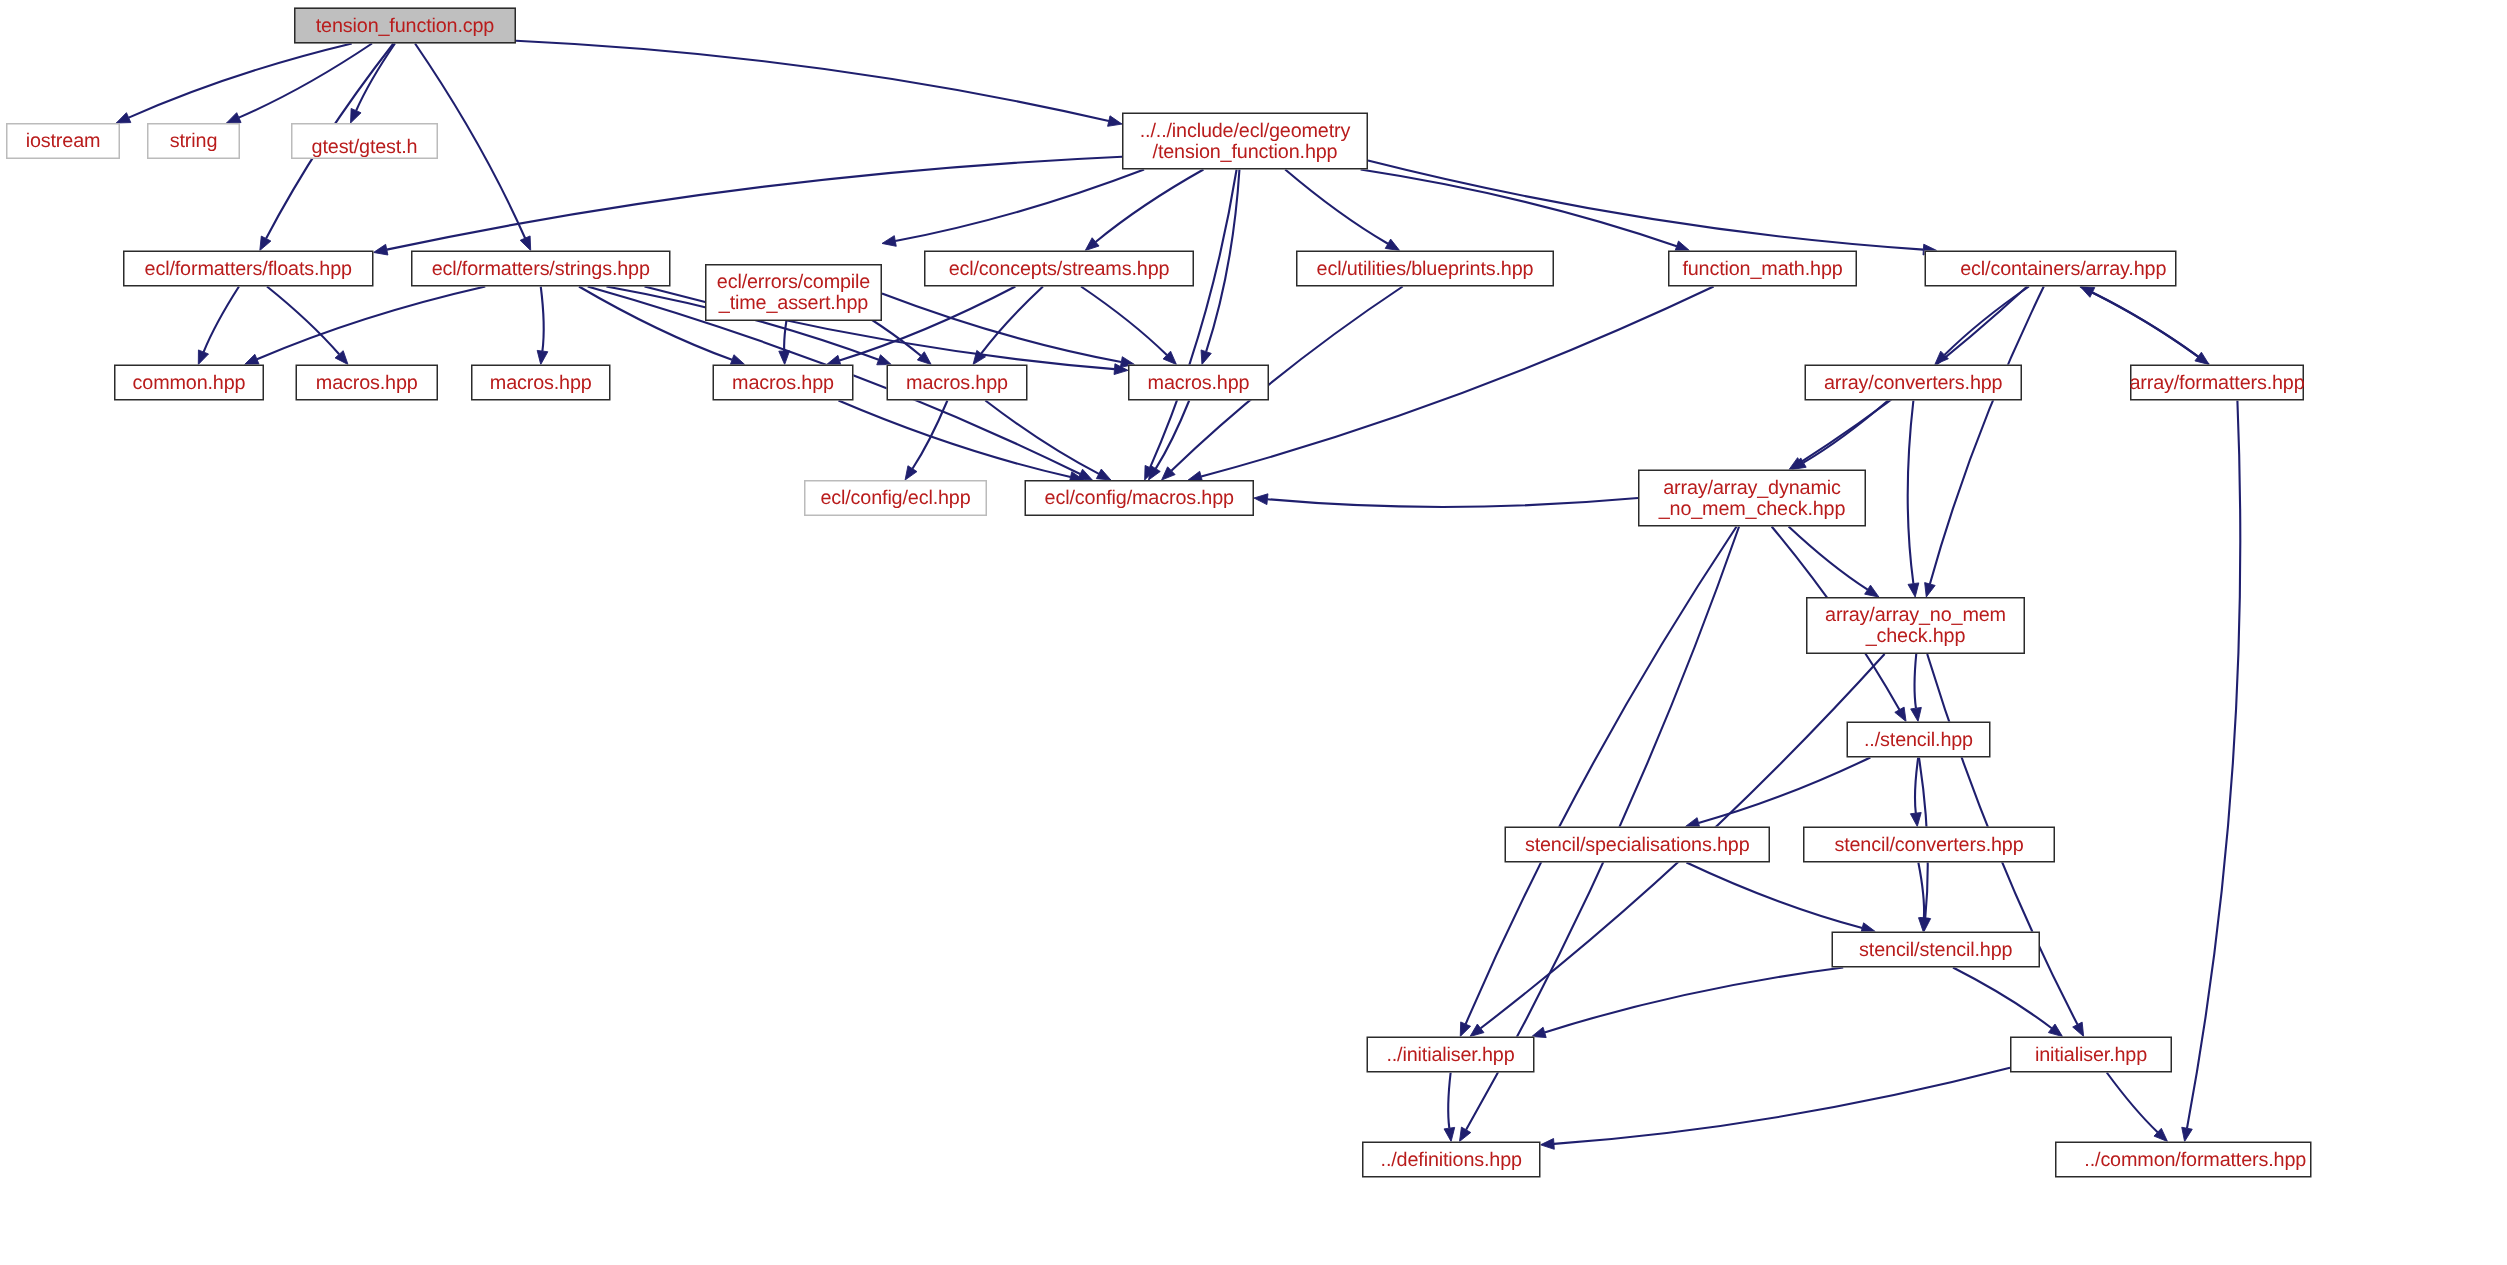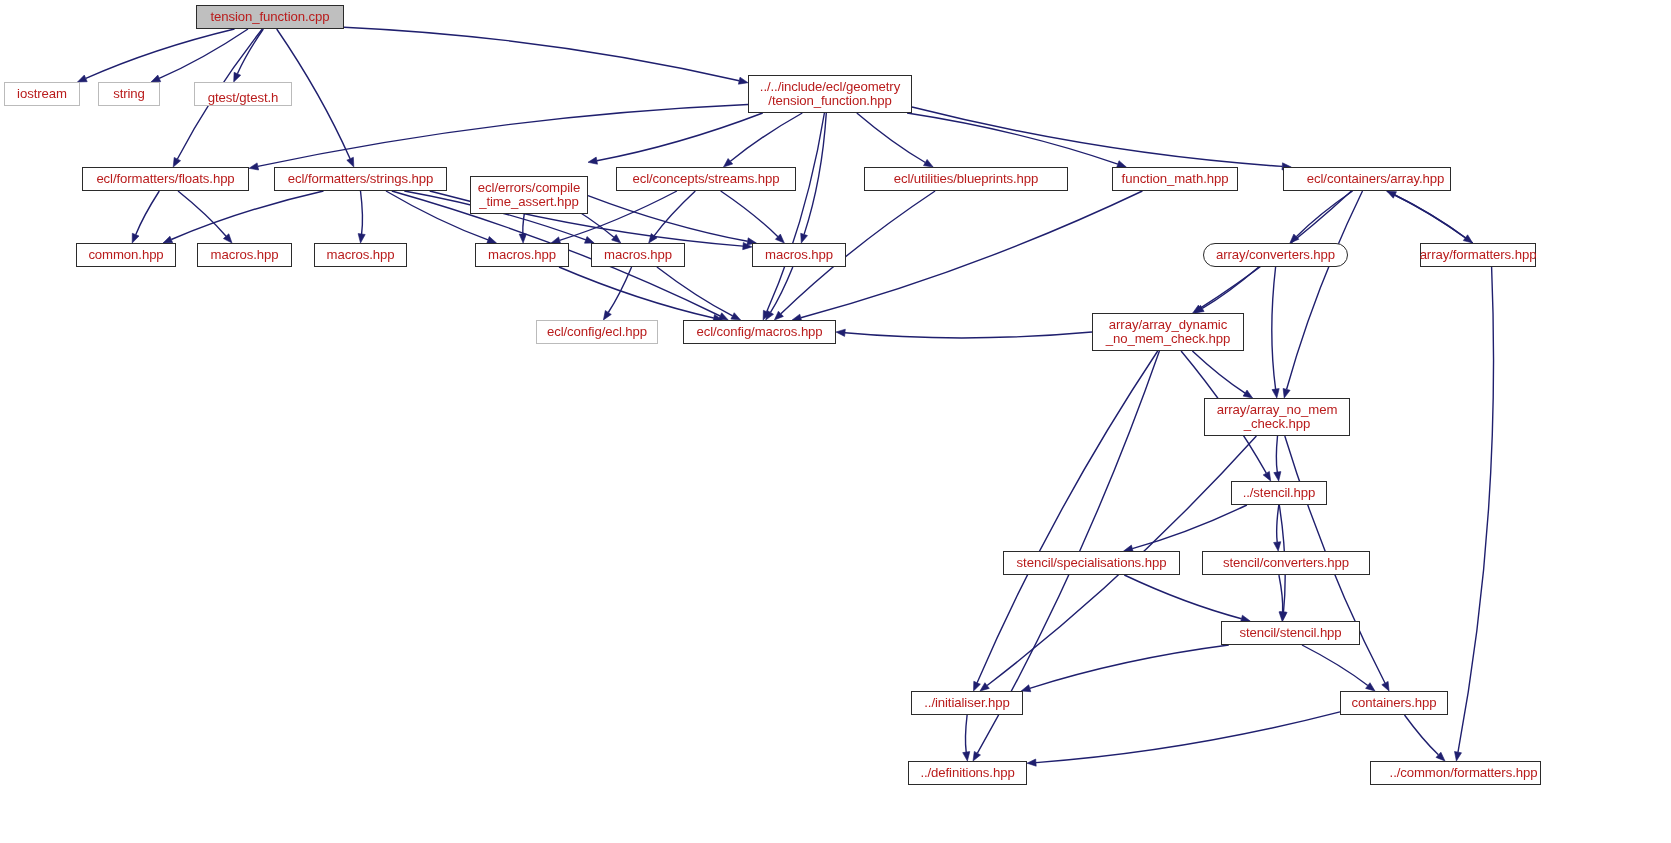--- a/index.html
+++ b/index.html
@@ -192,39 +192,39 @@
       <div class="gnode faint" style="left: 4px; top: 82px; width: 76px; height: 24px;"><span class="lbl">iostream</span></div>
       <div class="gnode faint" style="left: 98px; top: 82px; width: 62px; height: 24px;"><span class="lbl">string</span></div>
       <div class="gnode faint" style="left: 194px; top: 82px; width: 98px; height: 24px; align-items: flex-end;"><span class="lbl">gtest/gtest.h</span></div>
       <div class="gnode solid" style="left: 748px; top: 75px; width: 164px; height: 38px;"><span class="lbl">../../include/ecl/geometry
 /tension_function.hpp</span></div>
       <div class="gnode solid" style="left: 82px; top: 167px; width: 167px; height: 24px;"><span class="lbl">ecl/formatters/floats.hpp</span></div>
       <div class="gnode solid" style="left: 274px; top: 167px; width: 173px; height: 24px;"><span class="lbl">ecl/formatters/strings.hpp</span></div>
       <div class="gnode solid" style="left: 470px; top: 160px; width: 118px; height: 38px; margin-top: 16px;"><span class="lbl">ecl/errors/compile
 _time_assert.hpp</span></div>
       <div class="gnode solid" style="left: 616px; top: 167px; width: 180px; height: 24px;"><span class="lbl">ecl/concepts/streams.hpp</span></div>
-      <div class="gnode solid" style="left: 864px; top: 167px; width: 204px; height: 24px;"><span class="lbl">ecl/utilities/blueprints.hpp</span></div>
+      <div class="gnode solid" style="left: 864px; top: 167px; width: 172px; height: 24px;"><span class="lbl">ecl/utilities/blueprints.hpp</span></div>
       <div class="gnode solid" style="left: 1112px; top: 167px; width: 126px; height: 24px;"><span class="lbl">function_math.hpp</span></div>
       <div class="gnode solid" style="left: 1283px; top: 167px; width: 168px; height: 24px; padding-left: 17px;"><span class="lbl">ecl/containers/array.hpp</span></div>
       <div class="gnode solid" style="left: 76px; top: 243px; width: 100px; height: 24px;"><span class="lbl">common.hpp</span></div>
       <div class="gnode solid" style="left: 197px; top: 243px; width: 95px; height: 24px;"><span class="lbl">macros.hpp</span></div>
       <div class="gnode solid" style="left: 314px; top: 243px; width: 93px; height: 24px;"><span class="lbl">macros.hpp</span></div>
       <div class="gnode solid" style="left: 475px; top: 243px; width: 94px; height: 24px;"><span class="lbl">macros.hpp</span></div>
       <div class="gnode solid" style="left: 591px; top: 243px; width: 94px; height: 24px;"><span class="lbl">macros.hpp</span></div>
       <div class="gnode solid" style="left: 752px; top: 243px; width: 94px; height: 24px;"><span class="lbl">macros.hpp</span></div>
-      <div class="gnode solid" style="left: 1203px; top: 243px; width: 145px; height: 24px; border-radius: 12px;"><span class="lbl">array/converters.hpp</span></div>
+      <div class="gnode solid" style="left: 1203px; top: 243px; width: 145px; height: 24px;"><span class="lbl">array/converters.hpp</span></div>
       <div class="gnode solid" style="left: 1420px; top: 243px; width: 116px; height: 24px;"><span class="lbl">array/formatters.hpp</span></div>
       <div class="gnode faint" style="left: 536px; top: 320px; width: 122px; height: 24px;"><span class="lbl">ecl/config/ecl.hpp</span></div>
       <div class="gnode solid" style="left: 683px; top: 320px; width: 153px; height: 24px;"><span class="lbl">ecl/config/macros.hpp</span></div>
       <div class="gnode solid" style="left: 1092px; top: 313px; width: 152px; height: 38px;"><span class="lbl">array/array_dynamic
 _no_mem_check.hpp</span></div>
       <div class="gnode solid" style="left: 1204px; top: 398px; width: 146px; height: 38px;"><span class="lbl">array/array_no_mem
 _check.hpp</span></div>
       <div class="gnode solid" style="left: 1231px; top: 481px; width: 96px; height: 24px;"><span class="lbl">../stencil.hpp</span></div>
       <div class="gnode solid" style="left: 1003px; top: 551px; width: 177px; height: 24px;"><span class="lbl">stencil/specialisations.hpp</span></div>
       <div class="gnode solid" style="left: 1202px; top: 551px; width: 168px; height: 24px;"><span class="lbl">stencil/converters.hpp</span></div>
       <div class="gnode solid" style="left: 1221px; top: 621px; width: 139px; height: 24px;"><span class="lbl">stencil/stencil.hpp</span></div>
       <div class="gnode solid" style="left: 911px; top: 691px; width: 112px; height: 24px;"><span class="lbl">../initialiser.hpp</span></div>
-      <div class="gnode solid" style="left: 1340px; top: 691px; width: 108px; height: 24px;"><span class="lbl">containers.hpp</span></div>
+      <div class="gnode solid" style="left: 1340px; top: 691px; width: 108px; height: 24px;"><span class="lbl">initialiser.hpp</span></div>
       <div class="gnode solid" style="left: 908px; top: 761px; width: 119px; height: 24px;"><span class="lbl">../definitions.hpp</span></div>
       <div class="gnode solid" style="left: 1370px; top: 761px; width: 171px; height: 24px; padding-left: 16px;"><span class="lbl">../common/formatters.hpp</span></div>
     </div>
 </div>
 
 </body></html>

